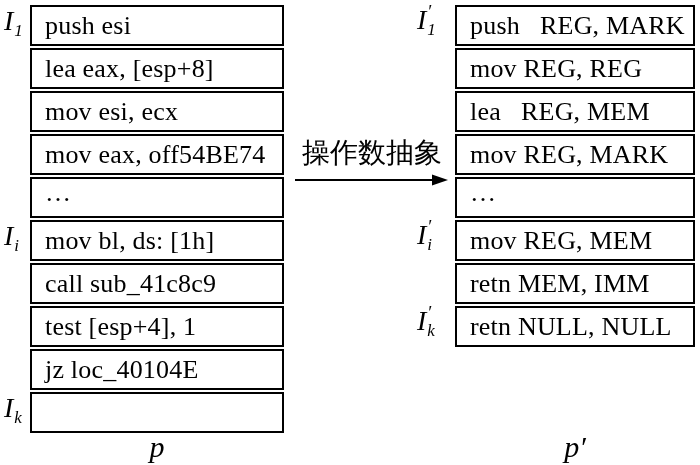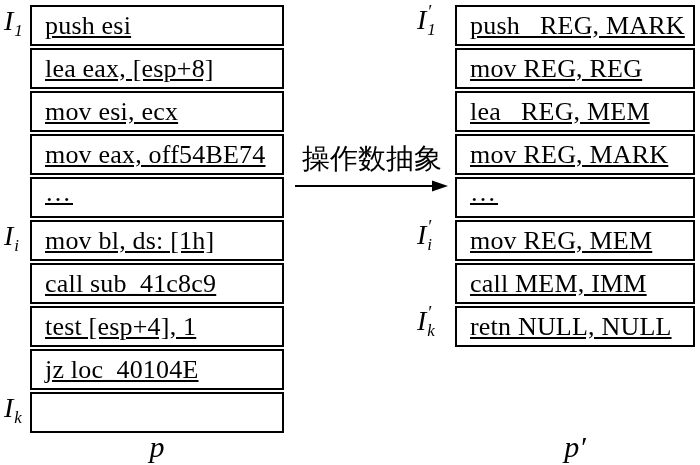--- a/index.html
+++ b/index.html
@@ -27,41 +27,40 @@
     display: flex;
     align-items: center;
     padding-left: 13px;
   }
   .row:last-child { margin-bottom: 0; }
   .row-text {
     font-size: 26px;
     line-height: 37px;
     white-space: pre;
     letter-spacing: 0.2px;
-    text-decoration: underline;
   }
   .row.ellipsis .row-text { transform: translateY(-5px); letter-spacing: 2px; }
 
   
   .marker {
     position: absolute;
     display: flex;
     align-items: flex-start;
     font-style: italic;
     line-height: 1;
   }
   .left-table  .marker { left: -28px; top: 1px; }
   .right-table .marker { left: -40px; top: 0px; }
   .mk-base { font-size: 28px; line-height: 26px; }
   .mk-stack { display: flex; flex-direction: column; align-items: flex-start; margin-left: 1px; }
   .mk-prime { font-size: 18px; line-height: 11px; height: 11px; }
   .mk-sub   { font-size: 17px; line-height: 16px; margin-top: 4px; }
 
   
-  .arrow-group { position: absolute; left: 294px; top: 137px; width: 156px; text-align: center; margin-top: 6px; }
+  .arrow-group { position: absolute; left: 294px; top: 137px; width: 156px; text-align: center; }
   .arrow-label { font-size: 28px; line-height: 32px; white-space: nowrap; }
   .arrow-svg { display: block; margin-top: 3px; }
 
   
   .caption {
     position: absolute;
     top: 432px;
     font-style: italic;
     font-size: 30px;
     text-align: center;
@@ -163,21 +162,21 @@
         <span class="row-text">mov REG, MEM</span>
         <span class="marker">
           <span class="mk-base">I</span>
           <span class="mk-stack">
             <span class="mk-prime">′</span>
             <span class="mk-sub">i</span>
           </span>
         </span>
       </div>
       <div class="row">
-        <span class="row-text">call MEM, IMM</span>
+        <span class="row-text">retn MEM, IMM</span>
       </div>
       <div class="row">
         <span class="row-text">retn NULL, NULL</span>
         <span class="marker">
           <span class="mk-base">I</span>
           <span class="mk-stack">
             <span class="mk-prime">′</span>
             <span class="mk-sub">k</span>
           </span>
         </span>

